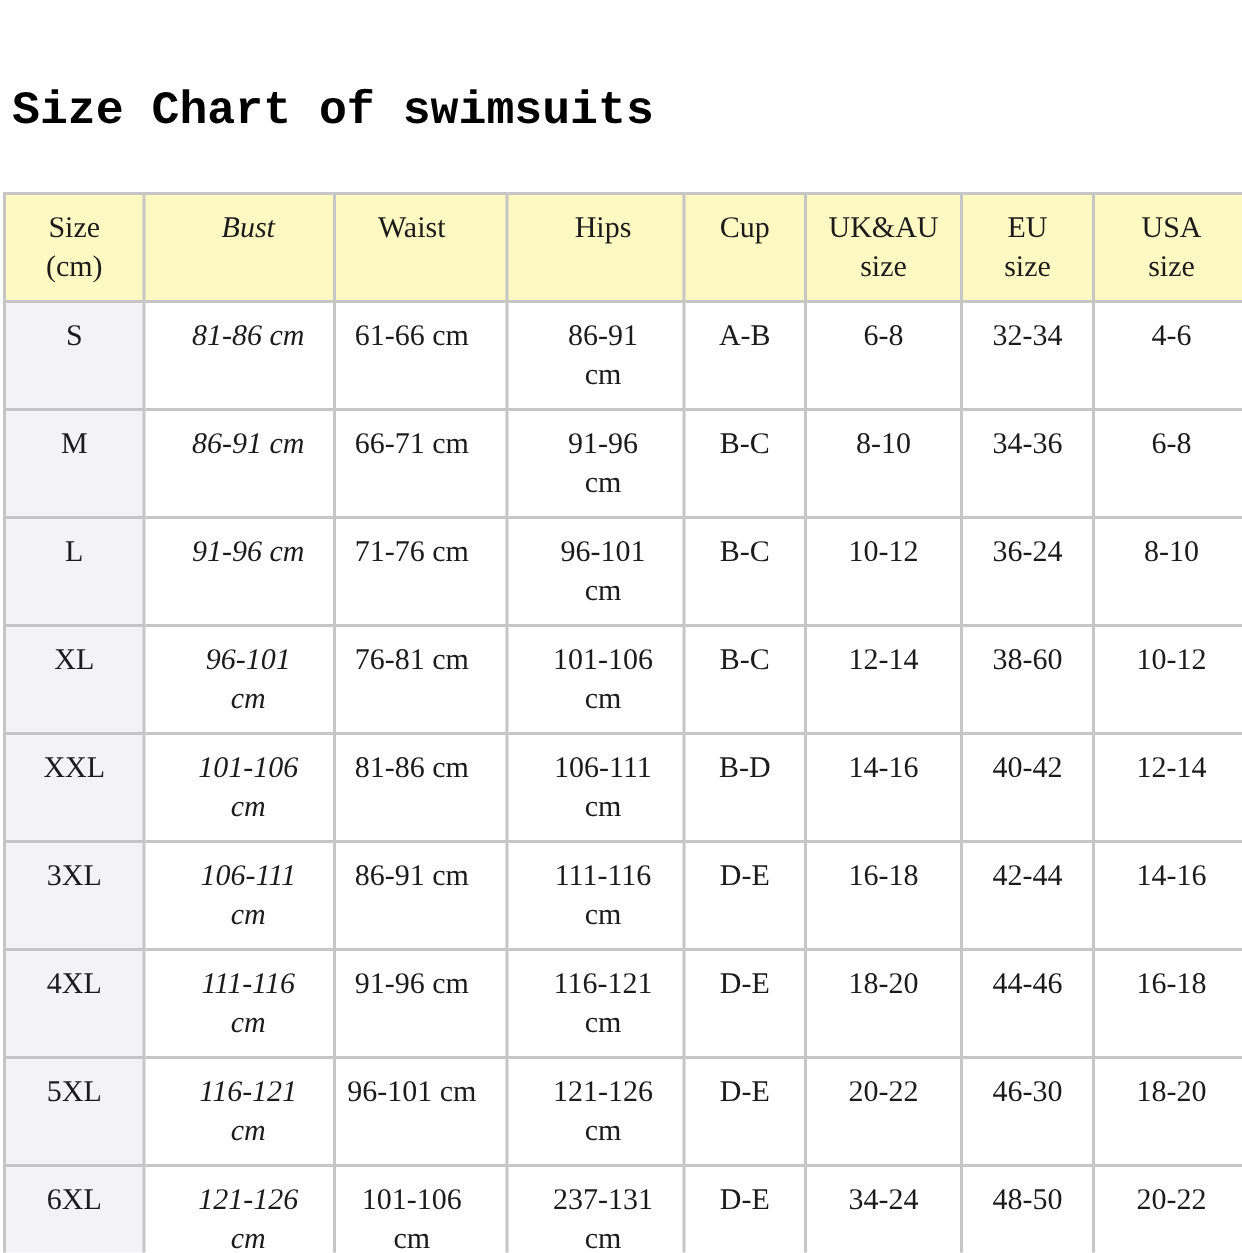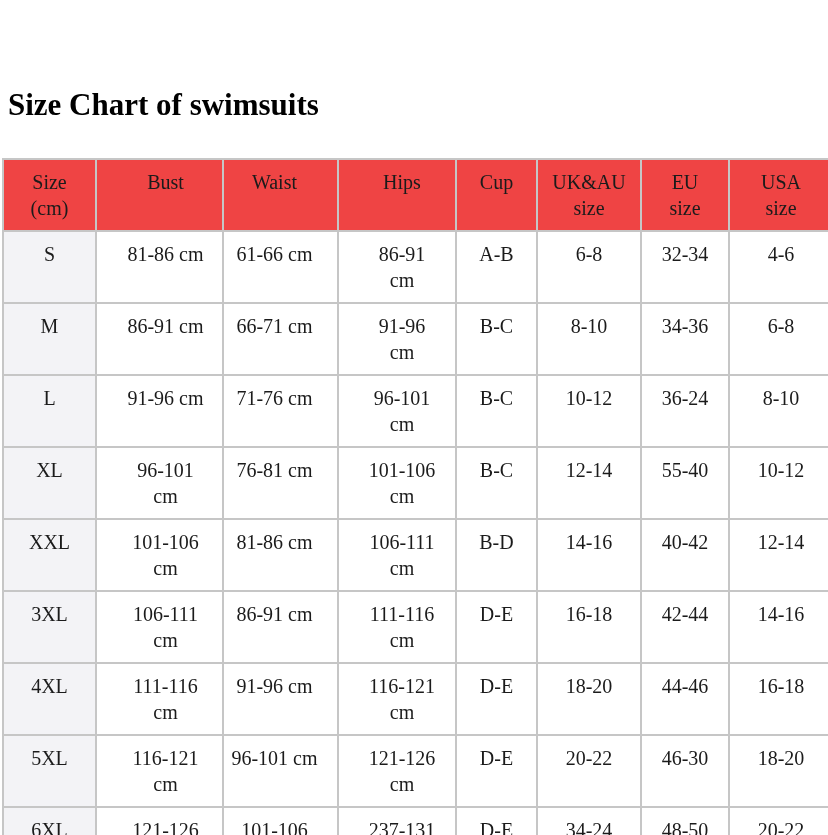--- a/index.html
+++ b/index.html
@@ -5,22 +5,22 @@
   html, body {
     margin: 0;
     padding: 0;
     background: #ffffff;
     width: 828px;
     height: 835px;
     overflow: hidden;
     font-family: "Liberation Serif", serif;
   }
   h1.page-title {
-    margin: 88px 0 0 8px;
-    font-family: Liberation Serif, serif;
+    margin: 58px 0 0 8px;
+    font-family: Liberation Mono, monospace;
     font-weight: bold;
     font-size: 31px;
     line-height: 1.1;
     color: #000000;
   }
   table.size-chart {
     margin: 36px 0 0 2px;
     border-collapse: collapse;
     table-layout: fixed;
     width: 830px;
@@ -31,26 +31,26 @@
   table.size-chart th,
   table.size-chart td {
     border: 2px solid #c6c6c6;
     vertical-align: top;
     text-align: center;
     line-height: 26px;
     padding: 9px 14px;
     overflow-wrap: normal;
   }
   
-  table.size-chart .c1 { padding-left: 29px; padding-right: 17px; }
+  table.size-chart .c1 { padding-left: 29px; padding-right: 17px; font-style: italic; }
   table.size-chart .c2 { padding-left: 4px; padding-right: 16px; }
   table.size-chart .c3 { padding-left: 27px; padding-right: 17px; margin-left: 21px; }
   table.size-chart .c7 { padding-left: 16px; padding-right: 16px; }
   table.size-chart thead th {
-    background: #ef4444;
+    background: #fef9c3;
     font-weight: normal;
     height: 52px; 
   }
   table.size-chart td.rowhead {
     background: #f3f3f6;
   }
 </style>
 </head>
 <body>
 
@@ -110,21 +110,21 @@
         <td class="c6">36-24</td>
         <td class="c7">8-10</td>
       </tr>
       <tr>
         <td class="c0 rowhead">XL</td>
         <td class="c1">96-101 cm</td>
         <td class="c2">76-81 cm</td>
         <td class="c3">101-106 cm</td>
         <td class="c4">B-C</td>
         <td class="c5">12-14</td>
-        <td class="c6">55-40</td>
+        <td class="c6">38-60</td>
         <td class="c7">10-12</td>
       </tr>
       <tr>
         <td class="c0 rowhead">XXL</td>
         <td class="c1">101-106 cm</td>
         <td class="c2">81-86 cm</td>
         <td class="c3">106-111 cm</td>
         <td class="c4">B-D</td>
         <td class="c5">14-16</td>
         <td class="c6">40-42</td>

